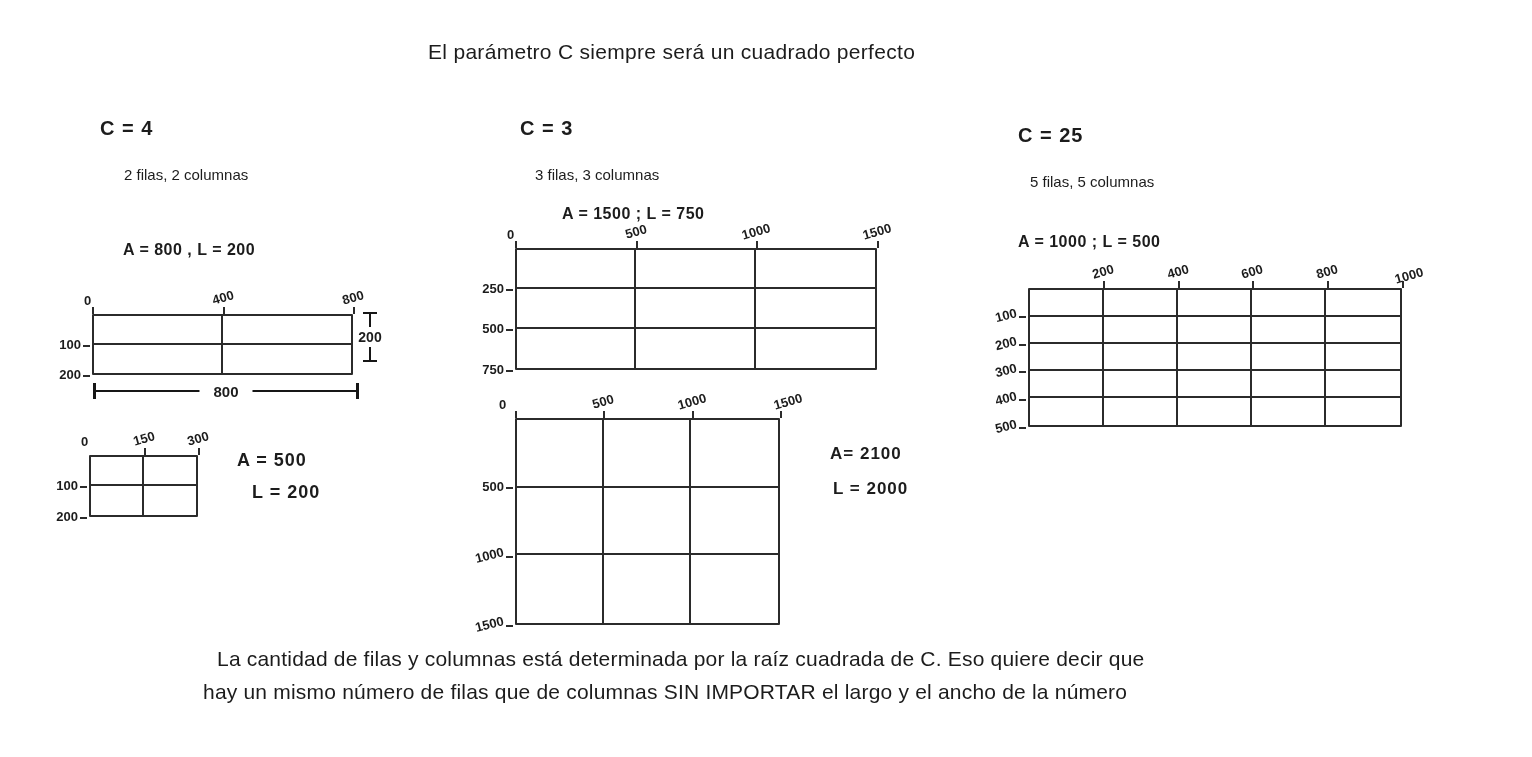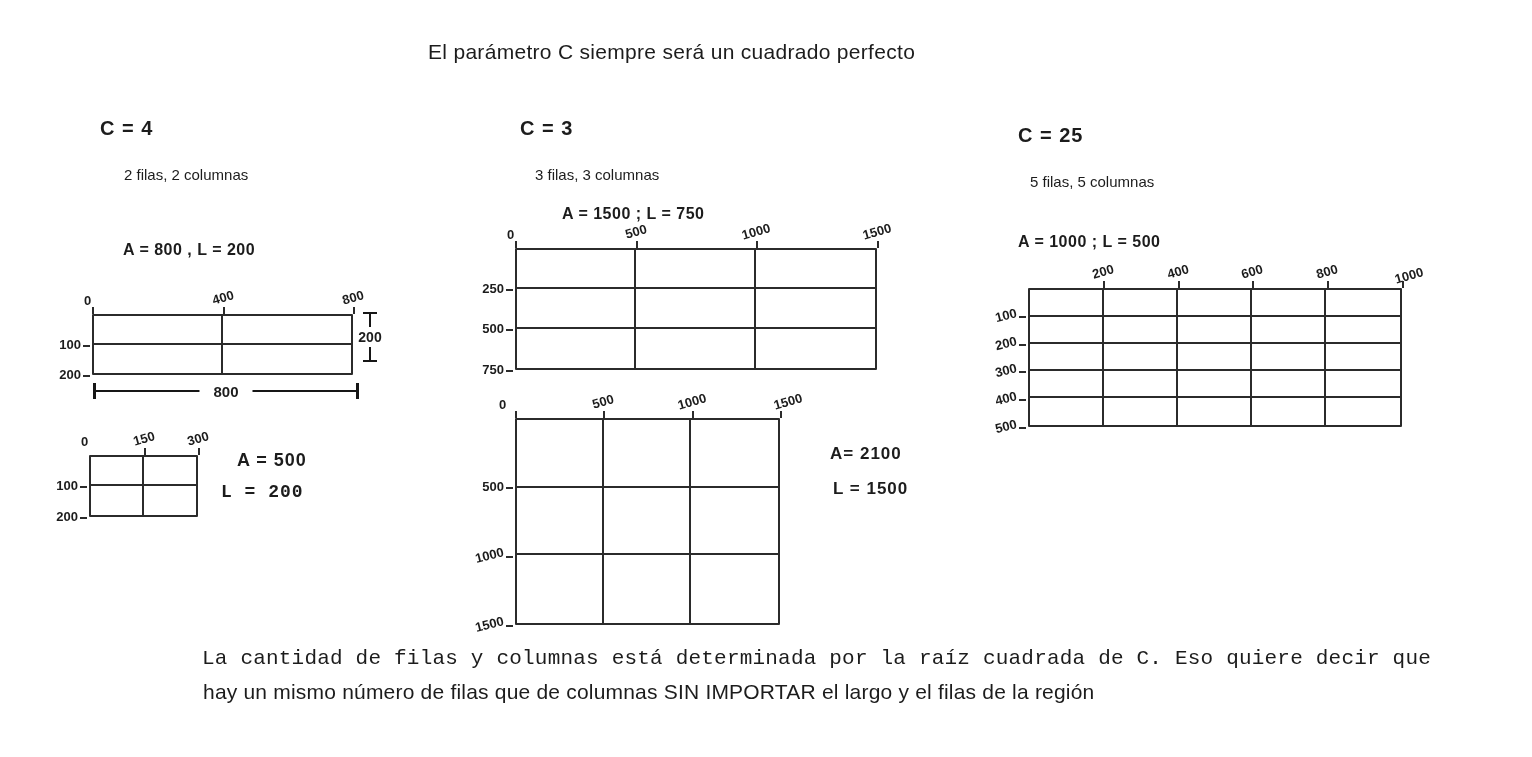--- a/index.html
+++ b/index.html
@@ -116,21 +116,21 @@
     <span class="xtick" style="left:100%;"></span>
     <span class="xlab corner">0</span>
     <span class="xlab sl" style="left:50%;">150</span>
     <span class="xlab sl" style="left:100%;">300</span>
     <span class="ytick" style="top:50%;"></span>
     <span class="ytick" style="top:100%;"></span>
     <span class="ylab" style="top:50%;">100</span>
     <span class="ylab" style="top:100%;">200</span>
   </div>
   <div class="abs side-val txt" style="left:237px;top:450px;">A = 500</div>
-  <div class="abs side-val txt" style="left:221px;top:482px;font-family:Liberation Mono, monospace;">L = 200</div>
+  <div class="abs side-val txt" style="left:252px;top:482px;">L = 200</div>
 
   <div class="abs heading txt" style="left:520px;top:117px;">C = 3</div>
   <div class="abs subheading txt" style="left:535px;top:166px;">3 filas, 3 columnas</div>
   <div class="abs params txt" style="left:562px;top:205px;">A = 1500 ;  L = 750</div>
 
   <div class="plot" style="left:515px;top:248px;width:362px;height:122px;">
     <div class="grid g3" style="grid-template-columns:repeat(3,1fr);grid-template-rows:repeat(3,1fr);">
       <div class="cell"></div>
         <div class="cell"></div>
         <div class="cell"></div>
@@ -178,21 +178,21 @@
     <span class="xlab sl" style="left:66.67%;">1000</span>
     <span class="xlab sl" style="left:103%;">1500</span>
     <span class="ytick" style="top:33.33%;"></span>
     <span class="ytick" style="top:66.67%;"></span>
     <span class="ytick" style="top:100%;"></span>
     <span class="ylab" style="top:33.33%;">500</span>
     <span class="ylab sl2" style="top:66.67%;">1000</span>
     <span class="ylab sl2" style="top:100%;">1500</span>
   </div>
   <div class="abs side-val txt" style="left:830px;top:444px;font-size:17px;">A= 2100</div>
-  <div class="abs side-val txt" style="left:833px;top:479px;font-size:17px;">L = 1500</div>
+  <div class="abs side-val txt" style="left:833px;top:479px;font-size:17px;">L = 2000</div>
 
   <div class="abs heading txt" style="left:1018px;top:124px;">C = 25</div>
   <div class="abs subheading txt" style="left:1030px;top:173px;">5 filas, 5 columnas</div>
   <div class="abs params txt" style="left:1018px;top:233px;">A = 1000  ;  L = 500</div>
 
   <div class="plot" style="left:1028px;top:288px;width:374px;height:139px;">
     <div class="grid g5" style="grid-template-columns:repeat(5,1fr);grid-template-rows:repeat(5,1fr);">
       <div class="cell"></div>
         <div class="cell"></div>
         <div class="cell"></div>
@@ -234,16 +234,16 @@
     <span class="ytick" style="top:60%;"></span>
     <span class="ytick" style="top:80%;"></span>
     <span class="ytick" style="top:100%;"></span>
     <span class="ylab sl2" style="top:20%;">100</span>
     <span class="ylab sl2" style="top:40%;">200</span>
     <span class="ylab sl2" style="top:60%;">300</span>
     <span class="ylab sl2" style="top:80%;">400</span>
     <span class="ylab sl2" style="top:100%;">500</span>
   </div>
 
-  <div class="abs footer-line txt" style="left:202px;top:647px;font-family:Liberation Mono, monospace;">La cantidad de filas y columnas está determinada por la raíz cuadrada de C. Eso quiere decir que</div>
-  <div class="abs footer-line txt" style="left:203px;top:680px;">hay un mismo número de filas que de columnas SIN IMPORTAR el largo y el filas de la región</div>
+  <div class="abs footer-line txt" style="left:217px;top:647px;">La cantidad de filas y columnas está determinada por la raíz cuadrada de C. Eso quiere decir que</div>
+  <div class="abs footer-line txt" style="left:203px;top:680px;">hay un mismo número de filas que de columnas SIN IMPORTAR el largo y el ancho de la número</div>
 
 </div>
 
 </body></html>

